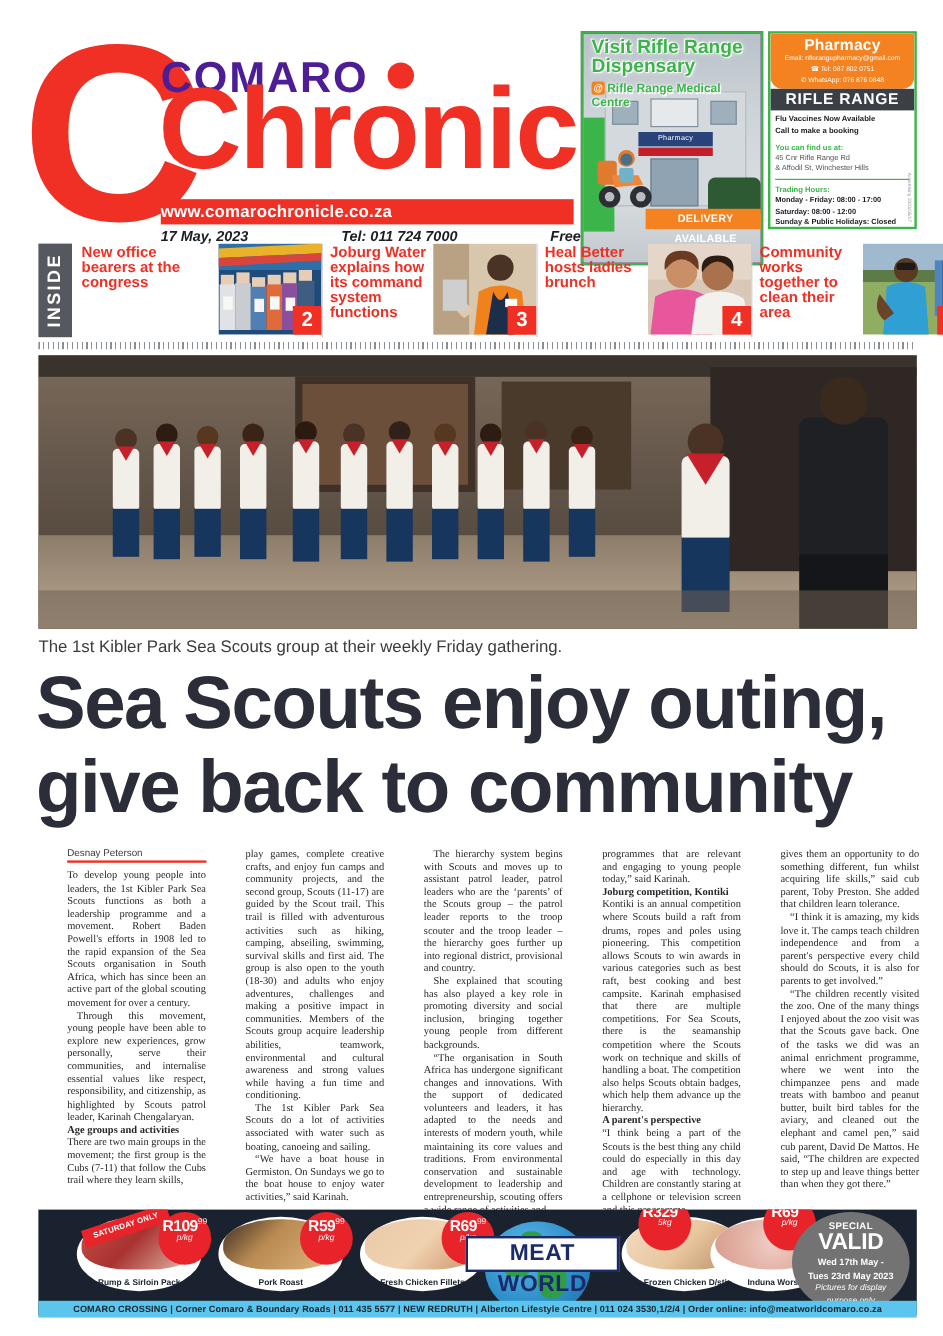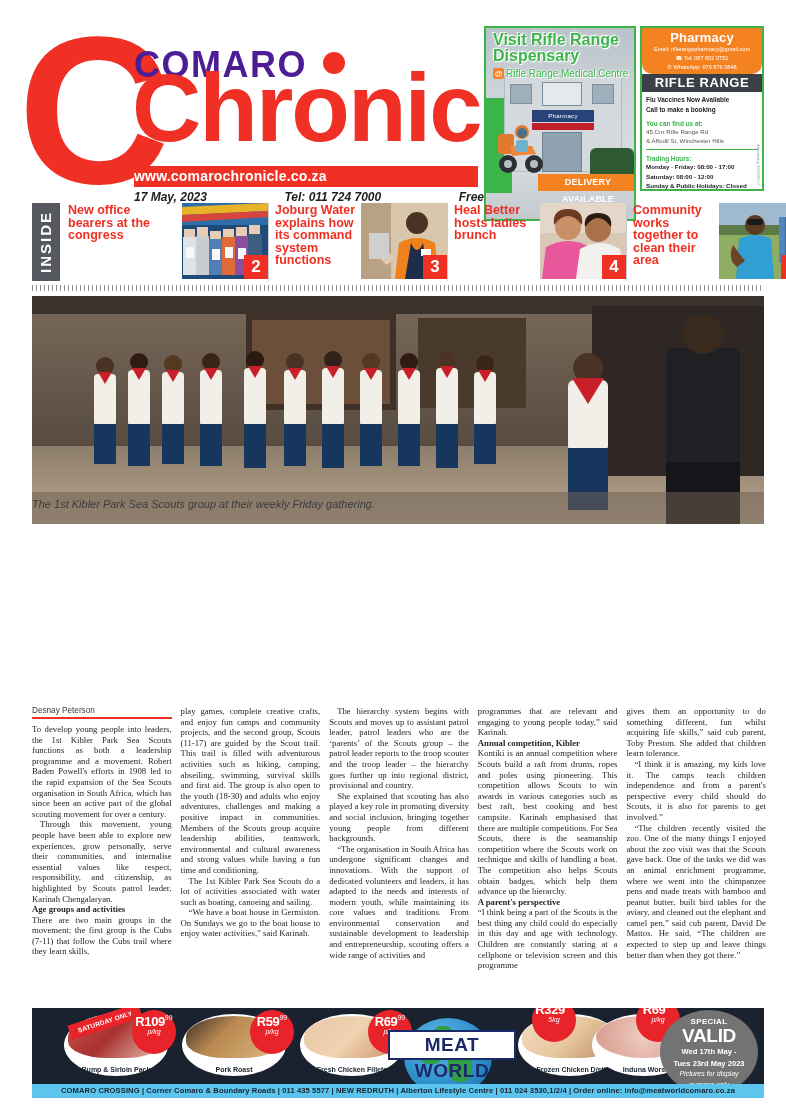--- a/index.html
+++ b/index.html
@@ -72,21 +72,21 @@
   .disp-door { position: absolute; left: 56px; top: 104px; width: 40px; height: 40px; background: #8fa3b2; border: 1px solid #6f8190; }
   .disp-hedge { position: absolute; left: 104px; top: 120px; width: 44px; height: 30px; background: #2e5a33; border-radius: 6px 6px 0 0; }
   .disp-green-l { position: absolute; left: 0; top: 70px; width: 26px; height: 95px; background: #3bb54a; }
   .disp-title {
     position: absolute; left: 7px; top: 4px; width: 142px;
     font-size: 16px; font-weight: bold; color: #3bb54a; line-height: 1.02;
     text-shadow: 0 0 2px #fff, 0 0 4px #fff, 1px 1px 0 #fff, -1px -1px 0 #fff;
   }
   .disp-sub {
     position: absolute; left: 7px; top: 40px;
-    font-size: 10px; font-weight: normal; color: #3bb54a;
+    font-size: 10px; font-weight: bold; color: #3bb54a;
     text-shadow: 0 0 2px #fff, 0 0 3px #fff, 1px 1px 0 #fff;
   }
   .disp-at {
     display: inline-block; width: 11px; height: 11px; background: #f58220;
     color: #fff; font-size: 8px; text-align: center; line-height: 11px;
     border-radius: 2px; margin-right: 2px; vertical-align: 1px; text-shadow: none;
   }
   .disp-scooter {
     position: absolute; left: 6px; top: 92px; width: 52px; height: 58px;
   }
@@ -152,37 +152,37 @@
     position: absolute; left: 32px; top: 285px; width: 732px; height: 6px;
     background-image: repeating-linear-gradient(90deg,#8a8f96 0 1px,transparent 1px 4px);
   }
 
   
   .main-photo {
     position: absolute; left: 32px; top: 296px; width: 732px; height: 228px;
     overflow: hidden; background: #6b6156;
   }
   .caption {
-    position: absolute; left: 32px; top: 498px; width: 600px;
-    font-size: 11px; color: #3b3b40; font-family: "Liberation Sans", sans-serif; font-style: italic;
+    position: absolute; left: 32px; top: 530px; width: 600px;
+    font-size: 14px; color: #3b3b40; font-family: "Liberation Sans", sans-serif;
   }
 
   
   .headline {
     position: absolute; left: 30px; top: 552px; width: 736px;
     font-size: 62px; font-weight: bold; color: #2b2e38;
     line-height: 70px; letter-spacing: -1.2px;
   }
 
   
   .body-cols {
     position: absolute; left: 32px; top: 706px; width: 734px; height: 292px;
     display: flex; gap: 9px;
   }
-  .col { width: 140px; }
+  .col { width: 140px; margin-left: 24px; }
   .byline { font-size: 8.2px; color: #3b3b40; margin-bottom: 2px; }
   .byline-rule { border-top: 2px solid #f03024; margin-bottom: 5px; }
   .col p {
     font-family: "Liberation Serif", serif;
     font-size: 8.7px; line-height: 10.6px; color: #26262b;
     text-align: justify; margin: 0;
   }
   .col p.indent { text-indent: 8px; }
   .col p.sub { font-weight: bold; text-indent: 0; }
 
@@ -493,20 +493,24 @@
       <g>
         <rect x="634" y="52" width="74" height="120" rx="8" fill="#1f2024"></rect>
         <circle cx="671" cy="38" r="20" fill="#3a2a1e"></circle>
         <rect x="634" y="166" width="74" height="62" fill="#14161a"></rect>
       </g>
       <rect x="0" y="196" width="732" height="32" fill="#6f6053" opacity="0.55"></rect>
     </svg>
   </div>
   <div class="caption">The 1st Kibler Park Sea Scouts group at their weekly Friday gathering.</div>
 
+  <div class="headline">
+    <div>Sea Scouts enjoy outing,</div>
+    <div>give back to community</div>
+  </div>
 
   <div class="body-cols">
 
     <div class="col">
       <div class="byline">Desnay Peterson</div>
       <div class="byline-rule"></div>
       <p>To develop young people into leaders, the 1st Kibler Park Sea Scouts functions as both a leadership programme and a movement. Robert Baden Powell's efforts in 1908 led to the rapid expansion of the Sea Scouts organisation in South Africa, which has since been an active part of the global scouting movement for over a century.</p>
       <p class="indent">Through this movement, young people have been able to explore new experiences, grow personally, serve their communities, and internalise essential values like respect, responsibility, and citizenship, as highlighted by Scouts patrol leader, Karinah Chengalaryan.</p>
       <p class="sub">Age groups and activities</p>
       <p>There are two main groups in the movement; the first group is the Cubs (7-11) that follow the Cubs trail where they learn skills,</p>
@@ -519,21 +523,21 @@
     </div>
 
     <div class="col">
       <p class="indent">The hierarchy system begins with Scouts and moves up to assistant patrol leader, patrol leaders who are the ‘parents’ of the Scouts group – the patrol leader reports to the troop scouter and the troop leader – the hierarchy goes further up into regional district, provisional and country.</p>
       <p class="indent">She explained that scouting has also played a key role in promoting diversity and social inclusion, bringing together young people from different backgrounds.</p>
       <p class="indent">“The organisation in South Africa has undergone significant changes and innovations. With the support of dedicated volunteers and leaders, it has adapted to the needs and interests of modern youth, while maintaining its core values and traditions. From environmental conservation and sustainable development to leadership and entrepreneurship, scouting offers a wide range of activities and</p>
     </div>
 
     <div class="col">
       <p>programmes that are relevant and engaging to young people today,” said Karinah.</p>
-      <p class="sub">Annual competition, Kibler</p>
+      <p class="sub">Joburg competition, Kontiki</p>
       <p>Kontiki is an annual competition where Scouts build a raft from drums, ropes and poles using pioneering. This competition allows Scouts to win awards in various categories such as best raft, best cooking and best campsite. Karinah emphasised that there are multiple competitions. For Sea Scouts, there is the seamanship competition where the Scouts work on technique and skills of handling a boat. The competition also helps Scouts obtain badges, which help them advance up the hierarchy.</p>
       <p class="sub">A parent's perspective</p>
       <p>“I think being a part of the Scouts is the best thing any child could do especially in this day and age with technology. Children are constantly staring at a cellphone or television screen and this programme</p>
     </div>
 
     <div class="col">
       <p>gives them an opportunity to do something different, fun whilst acquiring life skills,” said cub parent, Toby Preston. She added that children learn tolerance.</p>
       <p class="indent">“I think it is amazing, my kids love it. The camps teach children independence and from a parent's perspective every child should do Scouts, it is also for parents to get involved.”</p>
       <p class="indent">“The children recently visited the zoo. One of the many things I enjoyed about the zoo visit was that the Scouts gave back. One of the tasks we did was an animal enrichment programme, where we went into the chimpanzee pens and made treats with bamboo and peanut butter, built bird tables for the aviary, and cleaned out the elephant and camel pen,” said cub parent, David De Mattos. He said, “The children are expected to step up and leave things better than when they got there.”</p>
     </div>

